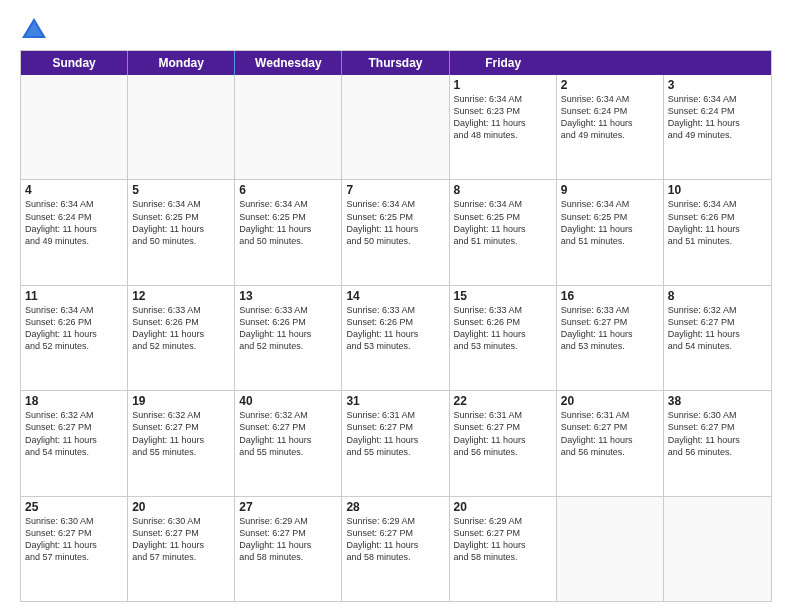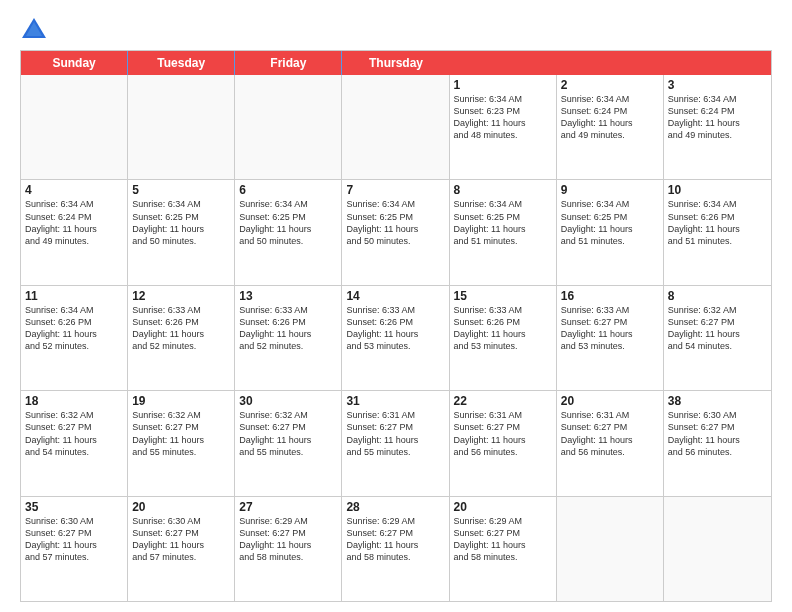--- a/index.html
+++ b/index.html
@@ -62,21 +62,21 @@
     }
     .calendar {
       flex: 1;
       display: flex;
       flex-direction: column;
       border: 1px solid #ccc;
     }
     .cal-header-row {
       display: grid;
       grid-template-columns: repeat(7, 1fr);
-      background: #ef4444;
+      background: #4c1d95;
     }
     .cal-header-cell {
       color: #fff;
       font-size: 12px;
       font-weight: bold;
       text-align: center;
       padding: 5px 2px;
       border-right: 1px solid #5599e8;
     }
     .cal-header-cell:last-child { border-right: none; }
@@ -131,23 +131,24 @@
     </div>
     <div class="title-area">
       <div class="month-title"></div>
       <div class="subtitle"></div>
     </div>
   </div>
 
   <div class="calendar">
     <div class="cal-header-row">
     <div class="cal-header-cell">Sunday</div>
-        <div class="cal-header-cell">Tuesday</div>
+        <div class="cal-header-cell">Monday</div>
+        <div class="cal-header-cell">Wednesday</div>
+        <div class="cal-header-cell">Thursday</div>
         <div class="cal-header-cell">Friday</div>
-        <div class="cal-header-cell">Thursday</div>
       </div>
     <div class="cal-body">
     <div class="cal-row">
           <div class="cal-cell empty"></div>
           <div class="cal-cell empty"></div>
           <div class="cal-cell empty"></div>
           <div class="cal-cell empty"></div>
           <div class="cal-cell">
             <div class="day-num">1</div>
             <div class="cell-detail" style="white-space: pre-line;">Sunrise: 6:34 AM
@@ -281,21 +282,21 @@
 and 54 minutes.</div>
           </div>
           <div class="cal-cell">
             <div class="day-num">19</div>
             <div class="cell-detail" style="white-space: pre-line;">Sunrise: 6:32 AM
 Sunset: 6:27 PM
 Daylight: 11 hours
 and 55 minutes.</div>
           </div>
           <div class="cal-cell">
-            <div class="day-num">30</div>
+            <div class="day-num">40</div>
             <div class="cell-detail" style="white-space: pre-line;">Sunrise: 6:32 AM
 Sunset: 6:27 PM
 Daylight: 11 hours
 and 55 minutes.</div>
           </div>
           <div class="cal-cell">
             <div class="day-num">31</div>
             <div class="cell-detail" style="white-space: pre-line;">Sunrise: 6:31 AM
 Sunset: 6:27 PM
 Daylight: 11 hours
@@ -318,21 +319,21 @@
           <div class="cal-cell">
             <div class="day-num">38</div>
             <div class="cell-detail" style="white-space: pre-line;">Sunrise: 6:30 AM
 Sunset: 6:27 PM
 Daylight: 11 hours
 and 56 minutes.</div>
           </div>
         </div>
         <div class="cal-row">
           <div class="cal-cell">
-            <div class="day-num">35</div>
+            <div class="day-num">25</div>
             <div class="cell-detail" style="white-space: pre-line;">Sunrise: 6:30 AM
 Sunset: 6:27 PM
 Daylight: 11 hours
 and 57 minutes.</div>
           </div>
           <div class="cal-cell">
             <div class="day-num">20</div>
             <div class="cell-detail" style="white-space: pre-line;">Sunrise: 6:30 AM
 Sunset: 6:27 PM
 Daylight: 11 hours

